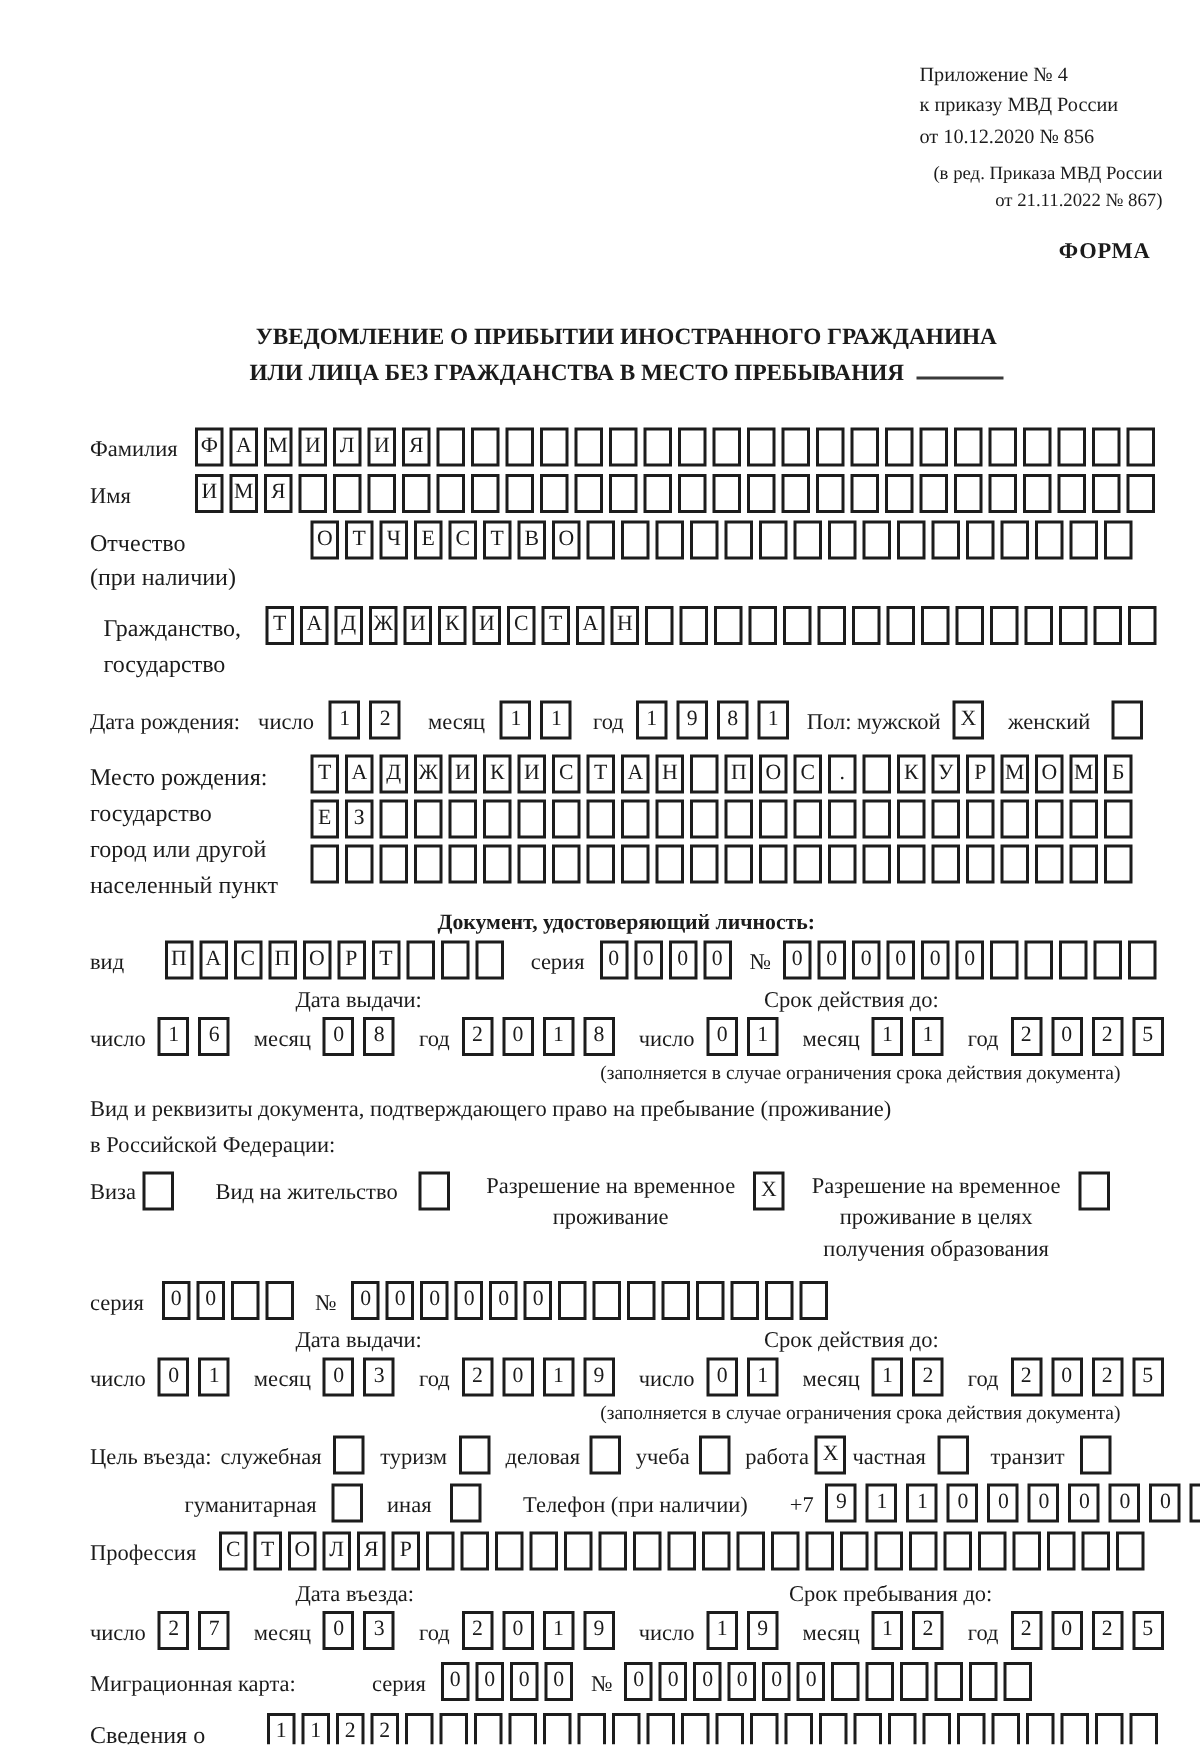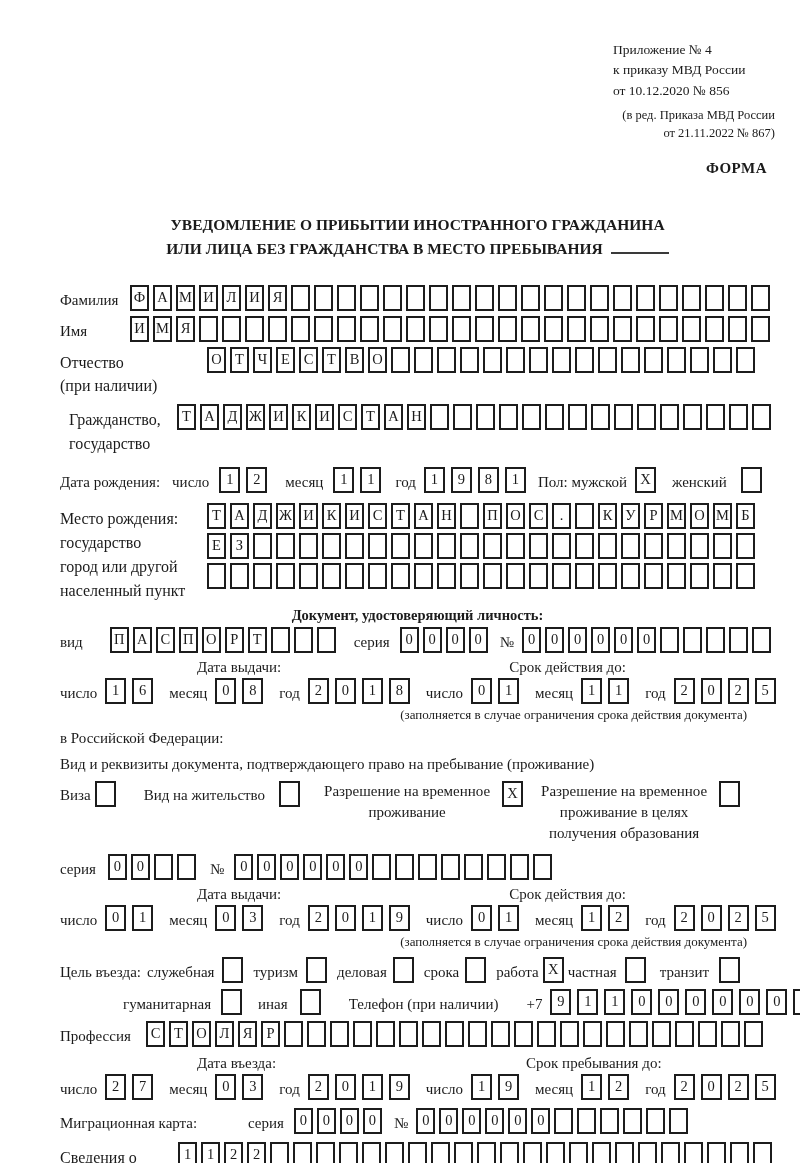--- a/index.html
+++ b/index.html
@@ -395,22 +395,22 @@
           <span class="cell">2</span>
           <span class="cell">0</span>
           <span class="cell">2</span>
           <span class="cell">5</span>
         </span>
     </span>
   </div>
 
   <div class="note" style="text-align:right; padding-right:28px; margin-top:3px;">(заполняется в случае ограничения срока действия документа)</div>
 
+  <div style="font-size:15px; margin-top:9px;">Вид и реквизиты документа, подтверждающего право на пребывание (проживание)</div>
   <div style="font-size:15px; margin-top:7px;">в Российской Федерации:</div>
-  <div style="font-size:15px; margin-top:9px;">Вид и реквизиты документа, подтверждающего право на пребывание (проживание)</div>
 
   <div class="frow" style="margin-top:4px;">
     <span class="flabel" style="margin-right:4px; padding-top:8px;">Виза</span>
     <span class="cellrow chk" style="margin-top:4px; margin-right:28px;">
         <span class="cell"></span>
       </span>
     <span class="flabel" style="margin-right:14px; padding-top:8px;">Вид на жительство</span>
     <span class="cellrow chk" style="margin-top:4px; margin-right:24px;">
         <span class="cell"></span>
       </span>
@@ -513,21 +513,21 @@
         <span class="cell"></span>
       </span>
     <span class="flabel" style="margin-right:8px;">туризм</span>
     <span class="cellrow chk" style="margin-right:10px;">
         <span class="cell"></span>
       </span>
     <span class="flabel" style="margin-right:6px;">деловая</span>
     <span class="cellrow chk" style="margin-right:10px;">
         <span class="cell"></span>
       </span>
-    <span class="flabel" style="margin-right:6px;">срока</span>
+    <span class="flabel" style="margin-right:6px;">учеба</span>
     <span class="cellrow chk" style="margin-right:10px;">
         <span class="cell"></span>
       </span>
     <span class="flabel" style="margin-right:4px;">работа</span>
     <span class="cellrow chk" style="margin-right:4px;">
         <span class="cell">X</span>
       </span>
     <span class="flabel" style="margin-right:8px;">частная</span>
     <span class="cellrow chk" style="margin-right:14px;">
         <span class="cell"></span>

